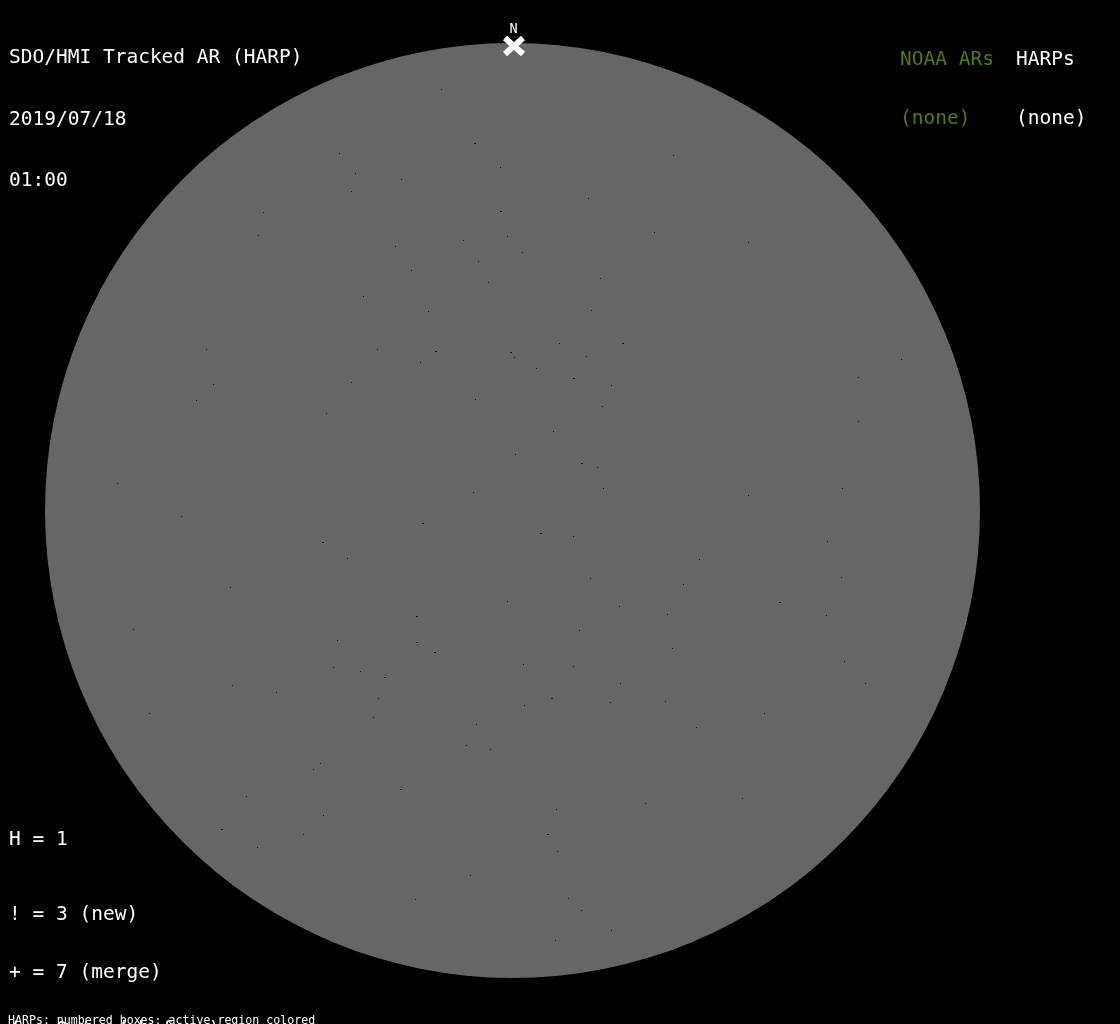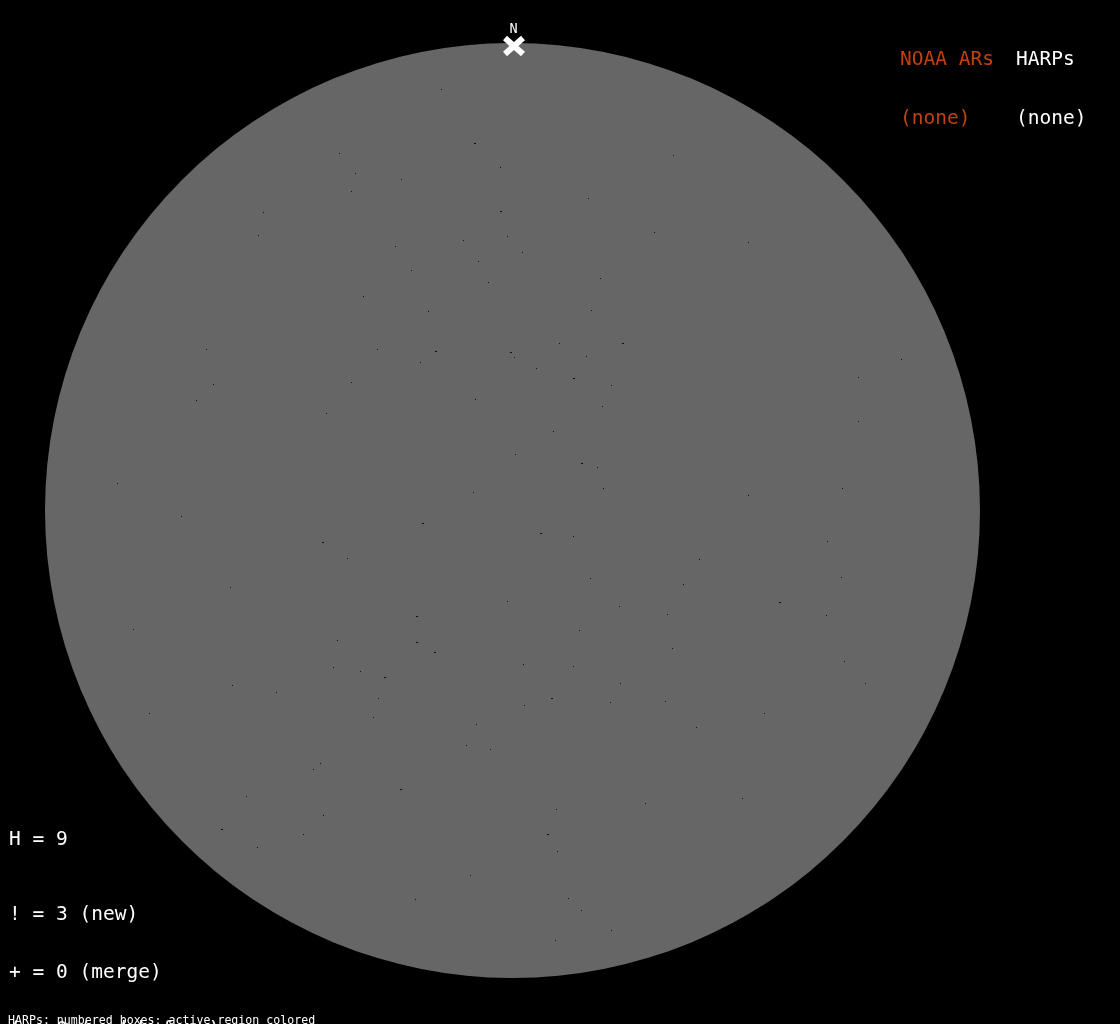--- a/index.html
+++ b/index.html
@@ -216,36 +216,41 @@
       <div class="speckle" style="left: 554.516px; top: 235.246px; background: rgb(17, 17, 17);"></div>
       <div class="speckle" style="left: 565.232px; top: 659.331px; background: rgb(17, 17, 17);"></div>
     </div>
 
   <div class="north-label">N</div>
 
   <svg class="xmark" width="26" height="22" viewBox="0 0 26 22">
     <path d="M4 3 L22 19 M22 3 L4 19" stroke="#ffffff" stroke-width="6" fill="none"></path>
   </svg>
 
-
-  <div class="tr-col noaa" style="color: #c2410c;">
+  <div class="title-block">
+    <div>SDO/HMI Tracked AR (HARP)</div>
+    <div>2019/07/18</div>
+    <div>01:00</div>
+  </div>
+
+  <div class="tr-col noaa" style="color: #4d7c0f;">
     <div>NOAA ARs</div>
     <div>(none)</div>
   </div>
 
   <div class="tr-col harps">
     <div>HARPs</div>
     <div>(none)</div>
   </div>
 
-  <div class="hcount">H = 9</div>
+  <div class="hcount">H = 1</div>
 
   <div class="flags">
     <div>! = 3 (new)</div>
-    <div>+ = 0 (merge)</div>
+    <div>+ = 7 (merge)</div>
     <div>( = 0 (pad before)</div>
     
     
     
   </div>
 
   <div class="footer">
     <div>HARPs: numbered boxes; active region colored</div>
     
   </div>

